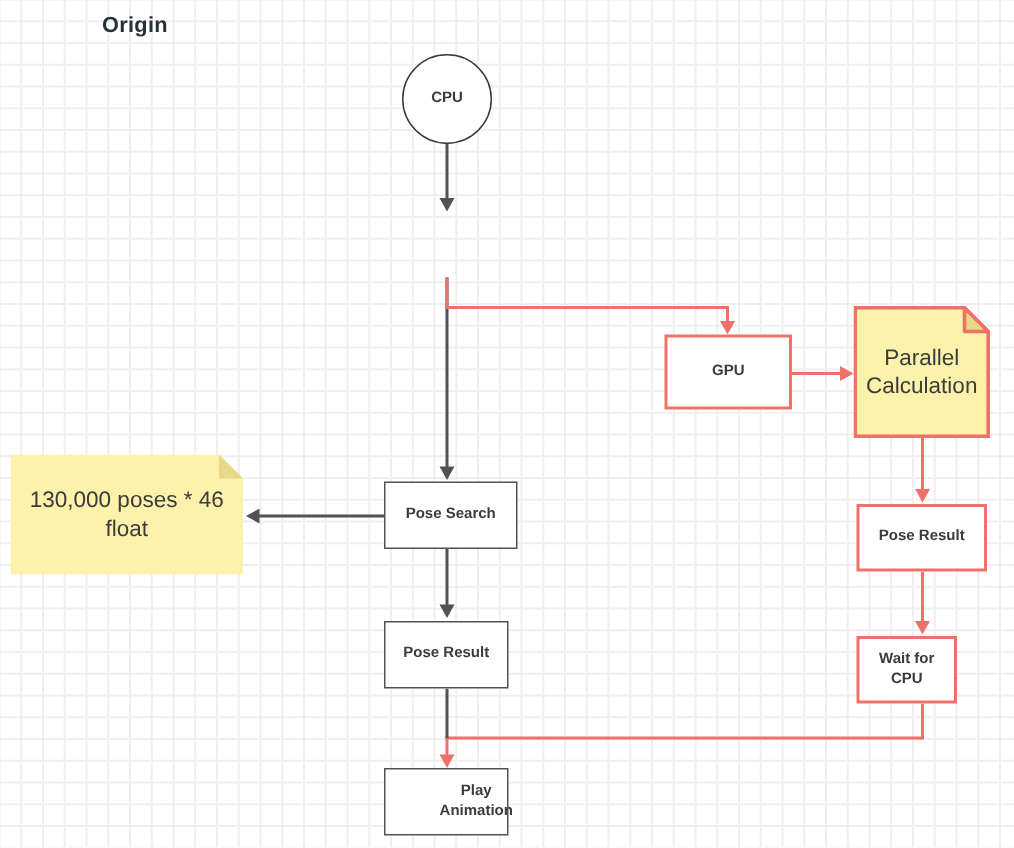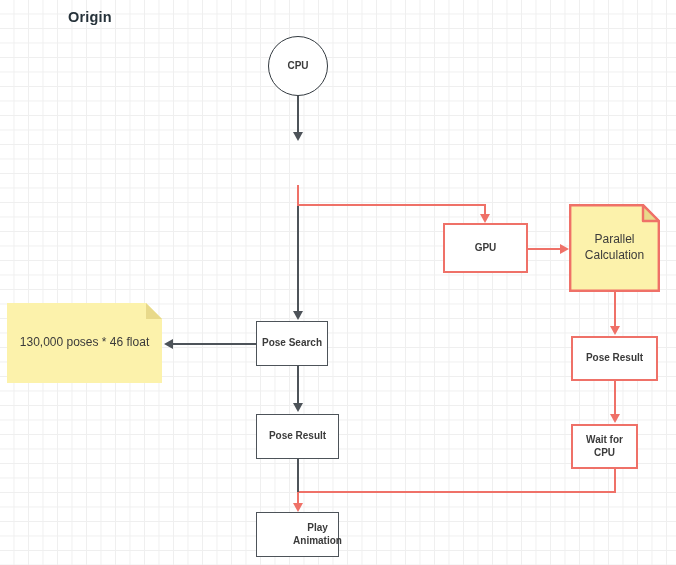--- a/index.html
+++ b/index.html
@@ -57,21 +57,21 @@
   }
 
   
   .note {
     position: absolute;
     box-sizing: border-box;
     display: flex;
     align-items: center;
     justify-content: center;
     text-align: center;
-    font-size: 12px;
+    font-size: 15px;
     line-height: 1.3;
     color: #3b3b3b;
   }
   .note .note-svg {
     position: absolute;
     left: 0;
     top: 0;
     width: 100%;
     height: 100%;
   }
@@ -188,21 +188,21 @@
   </div>
 
   <div class="note" style="left:7px; top:303px; width:155px; height:80px;">
     <svg class="note-svg" viewBox="0 0 155 80" preserveAspectRatio="none">
       <path d="M0,0 H139 L155,16 V80 H0 Z" fill="#fcf2ab"></path>
       <path d="M139,0 V16 H155 Z" fill="#e8d98a"></path>
     </svg>
     <span class="note-label">130,000 poses * 46 float</span>
   </div>
 
-  <div class="node dark" style="left:256px; top:321px; width:72px; height:45px;">
+  <div class="node dark" style="left:256px; top:321px; width:89px; height:45px;">
     <span>Pose Search</span>
   </div>
 
   <div class="node dark" style="left:256px; top:414px; width:83px; height:45px;">
     <span>Pose Result</span>
   </div>
 
   <div class="node dark" style="left:256px; top:512px; width:83px; height:45px;padding-left:40px;">
     <span>
       <span>Play</span><br>

